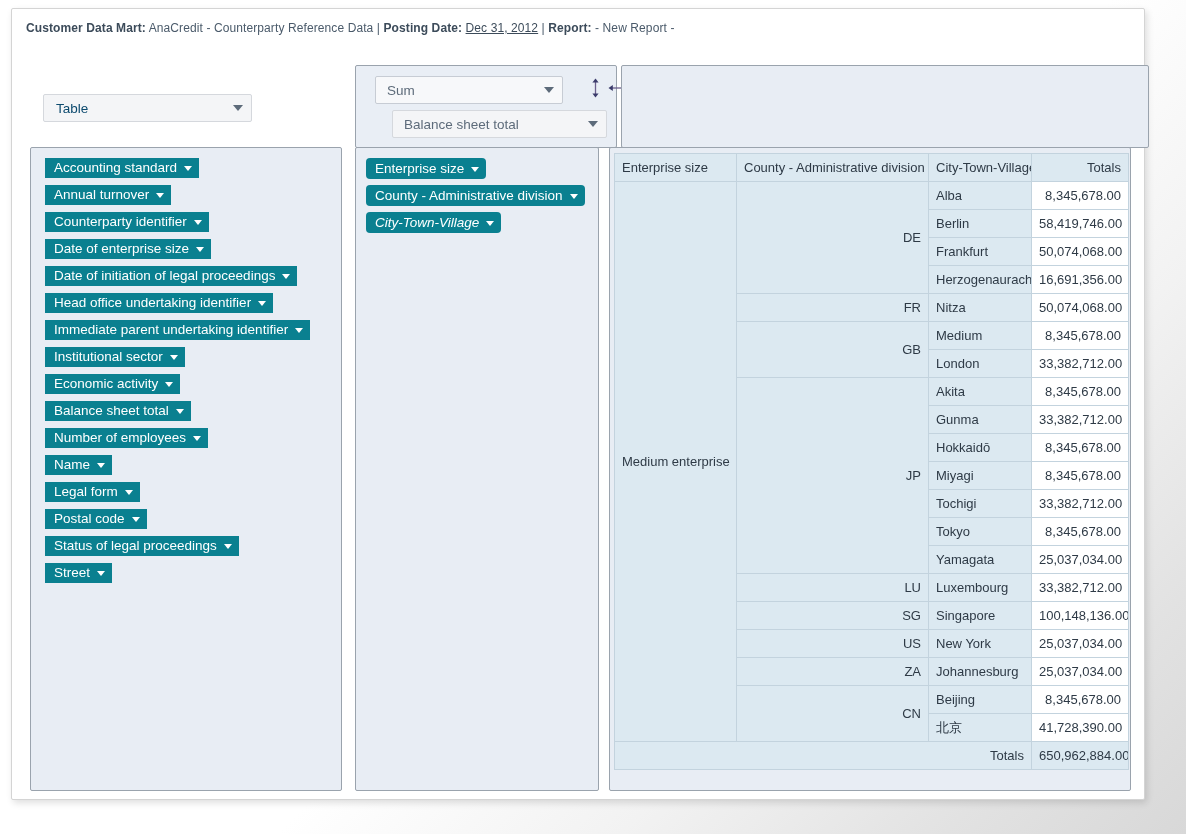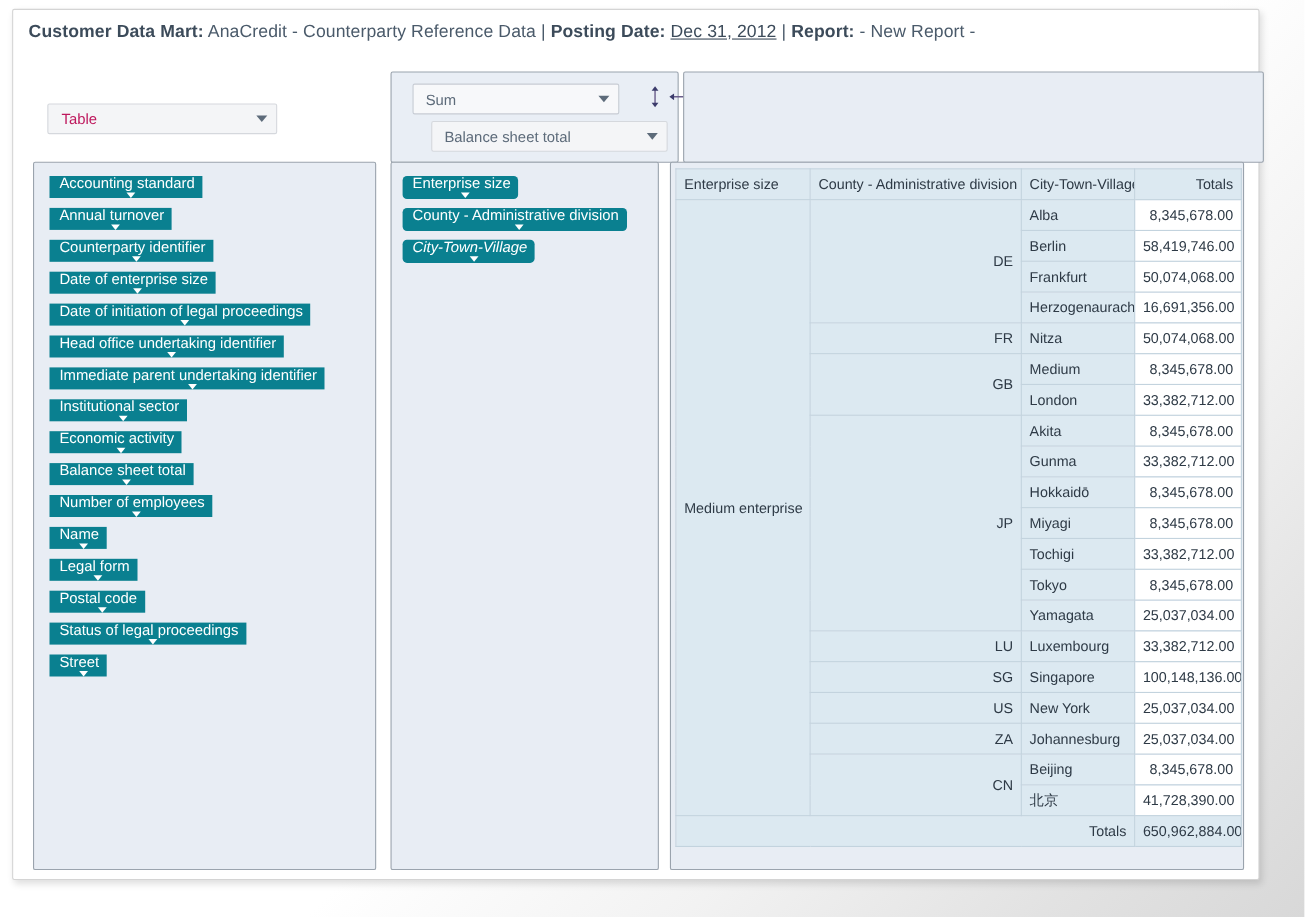--- a/index.html
+++ b/index.html
@@ -22,21 +22,21 @@
     background: #ffffff;
     border: 1px solid #d4d4d4;
     border-radius: 2px;
     box-shadow: 2px 3px 7px rgba(0,0,0,0.13);
   }
 
   
   .header {
     position: absolute;
     left: 14px; top: 12px;
-    font-size: 16px;
+    font-size: 12px;
     color: #4a5a6a;
     white-space: nowrap;
     letter-spacing: 0.1px;
   }
   .header .b { font-weight: bold; color: #3c4b5a; }
   .header .u { text-decoration: underline; color: #3c4b5a; }
   .header .sep { color: #4a5a6a; }
 
   
   .toprow { position: absolute; left: 18px; top: 56px; }
@@ -46,21 +46,21 @@
     width: 209px; height: 28px;
   }
   .select {
     width: 100%; height: 100%;
     background: #f4f5f7;
     border: 1px solid #d5d8dd;
     border-radius: 2px;
     display: flex; align-items: center;
     padding: 0 8px 0 12px;
     font-size: 13.5px;
-    color: #be185d;
+    color: #0c4a6e;
     position: relative;
     justify-content: center;
   }
   .select .lbl { flex: 1; }
   .caret {
     width: 0; height: 0;
     border-left: 5px solid transparent;
     border-right: 5px solid transparent;
     border-top: 6px solid #5d6b7a;
     margin-left: 6px;
@@ -144,21 +144,20 @@
     display: inline-flex;
     align-items: center;
     background: #0a8090;
     color: #ffffff;
     font-size: 13.5px;
     height: 20px;
     padding: 0 7px 0 9px;
     margin-bottom: 7px;
     white-space: nowrap;
     line-height: 1;
-    flex-direction: column;
   }
   .tag .tcaret {
     width: 0; height: 0;
     border-left: 4px solid transparent;
     border-right: 4px solid transparent;
     border-top: 5px solid #ffffff;
     margin-left: 7px;
     margin-top: 1px;
   }
   .tag-row { display: block; }

